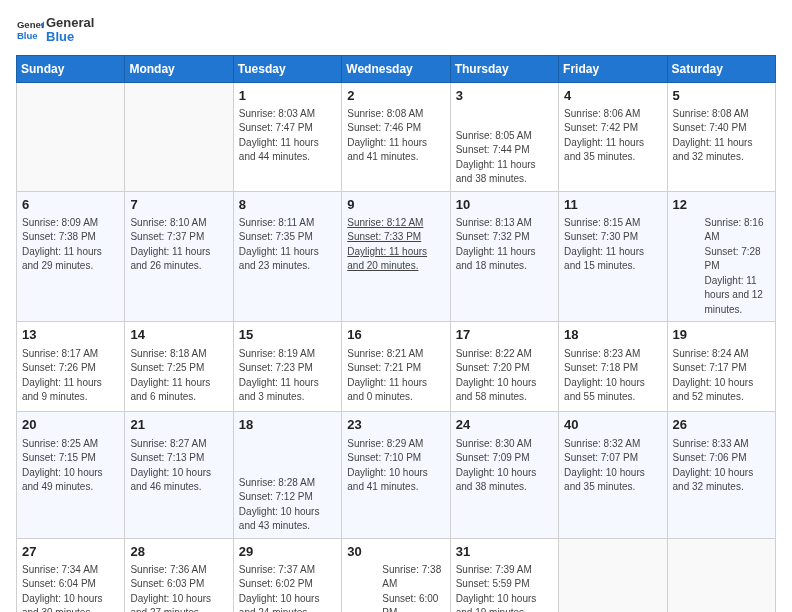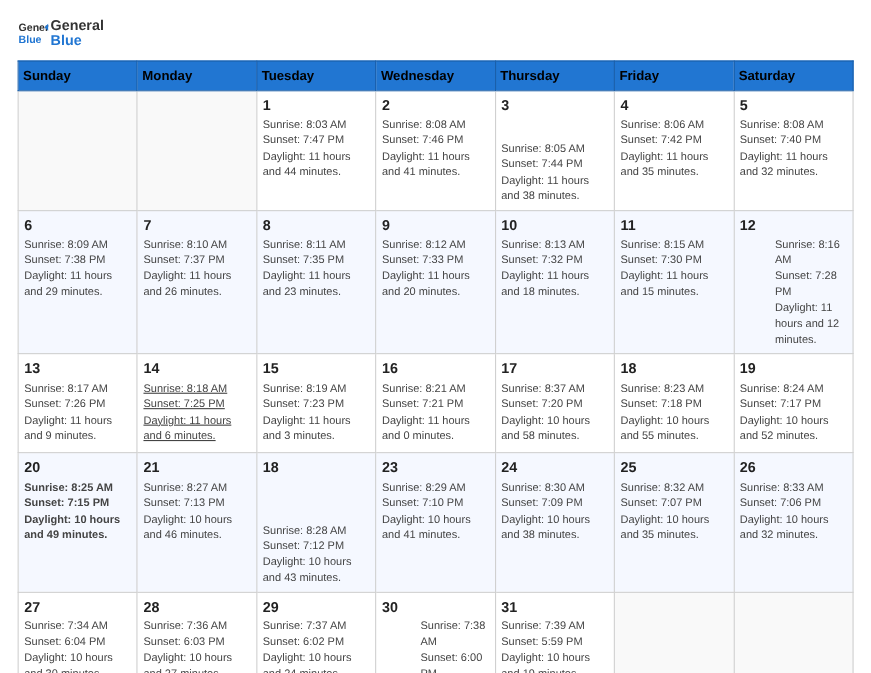--- a/index.html
+++ b/index.html
@@ -38,21 +38,21 @@
       font-size: 14px;
       color: #555;
     }
     table {
       width: 100%;
       border-collapse: collapse;
       font-size: 11px;
     }
     thead tr th {
       background-color: #2176d2;
-      color: #000000;
+      color: #ffffff;
       padding: 6px 4px;
       text-align: left;
       font-size: 12px;
       font-weight: 600;
       border: 1px solid #1a5faa;
     }
     tbody tr td {
       border: 1px solid #d0d0d0;
       vertical-align: top;
       padding: 4px 5px;
@@ -167,21 +167,21 @@
 Daylight: 11 hours and 26 minutes.</div>
         </td>
         <td>
           <span class="day-number">8</span>
           <div class="day-info" style="white-space: pre-line;">Sunrise: 8:11 AM
 Sunset: 7:35 PM
 Daylight: 11 hours and 23 minutes.</div>
         </td>
         <td>
           <span class="day-number">9</span>
-          <div class="day-info" style="white-space: pre-line;">Sunrise: 8:12 AM
+          <div class="day-info" style="white-space: pre-line; text-decoration: underline;">Sunrise: 8:12 AM
 Sunset: 7:33 PM
 Daylight: 11 hours and 20 minutes.</div>
         </td>
         <td>
           <span class="day-number">10</span>
           <div class="day-info" style="white-space: pre-line;">Sunrise: 8:13 AM
 Sunset: 7:32 PM
 Daylight: 11 hours and 18 minutes.</div>
         </td>
         <td>
@@ -199,59 +199,59 @@
       </tr>
       <tr>
         <td>
           <span class="day-number">13</span>
           <div class="day-info" style="white-space: pre-line;">Sunrise: 8:17 AM
 Sunset: 7:26 PM
 Daylight: 11 hours and 9 minutes.</div>
         </td>
         <td>
           <span class="day-number">14</span>
-          <div class="day-info" style="white-space: pre-line; text-decoration: underline;">Sunrise: 8:18 AM
+          <div class="day-info" style="white-space: pre-line;">Sunrise: 8:18 AM
 Sunset: 7:25 PM
 Daylight: 11 hours and 6 minutes.</div>
         </td>
         <td>
           <span class="day-number">15</span>
           <div class="day-info" style="white-space: pre-line;">Sunrise: 8:19 AM
 Sunset: 7:23 PM
 Daylight: 11 hours and 3 minutes.</div>
         </td>
         <td>
           <span class="day-number">16</span>
           <div class="day-info" style="white-space: pre-line;">Sunrise: 8:21 AM
 Sunset: 7:21 PM
 Daylight: 11 hours and 0 minutes.</div>
         </td>
         <td>
           <span class="day-number">17</span>
-          <div class="day-info" style="white-space: pre-line;">Sunrise: 8:37 AM
+          <div class="day-info" style="white-space: pre-line;">Sunrise: 8:22 AM
 Sunset: 7:20 PM
 Daylight: 10 hours and 58 minutes.</div>
         </td>
         <td>
           <span class="day-number">18</span>
           <div class="day-info" style="white-space: pre-line;">Sunrise: 8:23 AM
 Sunset: 7:18 PM
 Daylight: 10 hours and 55 minutes.</div>
         </td>
         <td>
           <span class="day-number">19</span>
           <div class="day-info" style="white-space: pre-line;">Sunrise: 8:24 AM
 Sunset: 7:17 PM
 Daylight: 10 hours and 52 minutes.</div>
         </td>
       </tr>
       <tr>
         <td>
           <span class="day-number">20</span>
-          <div class="day-info" style="white-space: pre-line; font-weight: bold;">Sunrise: 8:25 AM
+          <div class="day-info" style="white-space: pre-line;">Sunrise: 8:25 AM
 Sunset: 7:15 PM
 Daylight: 10 hours and 49 minutes.</div>
         </td>
         <td>
           <span class="day-number">21</span>
           <div class="day-info" style="white-space: pre-line;">Sunrise: 8:27 AM
 Sunset: 7:13 PM
 Daylight: 10 hours and 46 minutes.</div>
         </td>
         <td>
@@ -266,21 +266,21 @@
 Sunset: 7:10 PM
 Daylight: 10 hours and 41 minutes.</div>
         </td>
         <td>
           <span class="day-number">24</span>
           <div class="day-info" style="white-space: pre-line;">Sunrise: 8:30 AM
 Sunset: 7:09 PM
 Daylight: 10 hours and 38 minutes.</div>
         </td>
         <td>
-          <span class="day-number">25</span>
+          <span class="day-number">40</span>
           <div class="day-info" style="white-space: pre-line;">Sunrise: 8:32 AM
 Sunset: 7:07 PM
 Daylight: 10 hours and 35 minutes.</div>
         </td>
         <td>
           <span class="day-number">26</span>
           <div class="day-info" style="white-space: pre-line;">Sunrise: 8:33 AM
 Sunset: 7:06 PM
 Daylight: 10 hours and 32 minutes.</div>
         </td>

